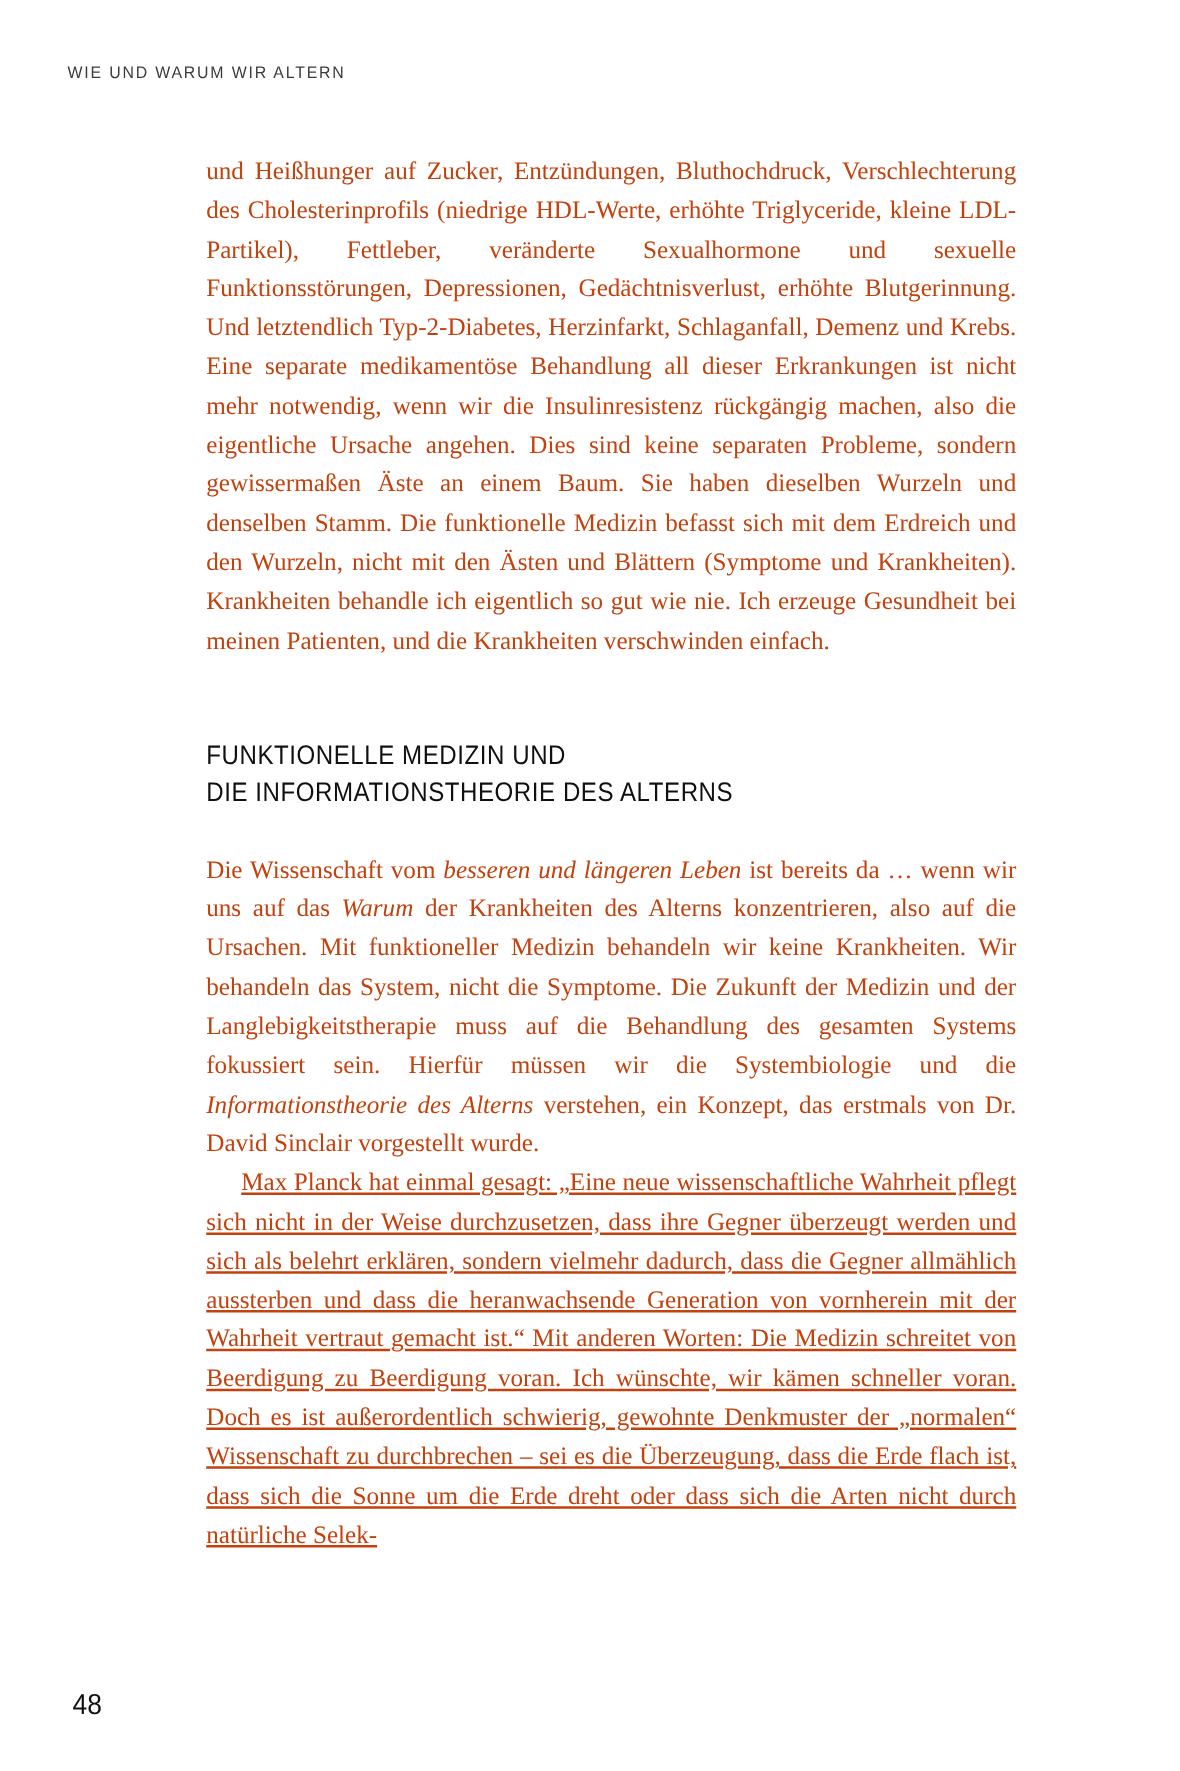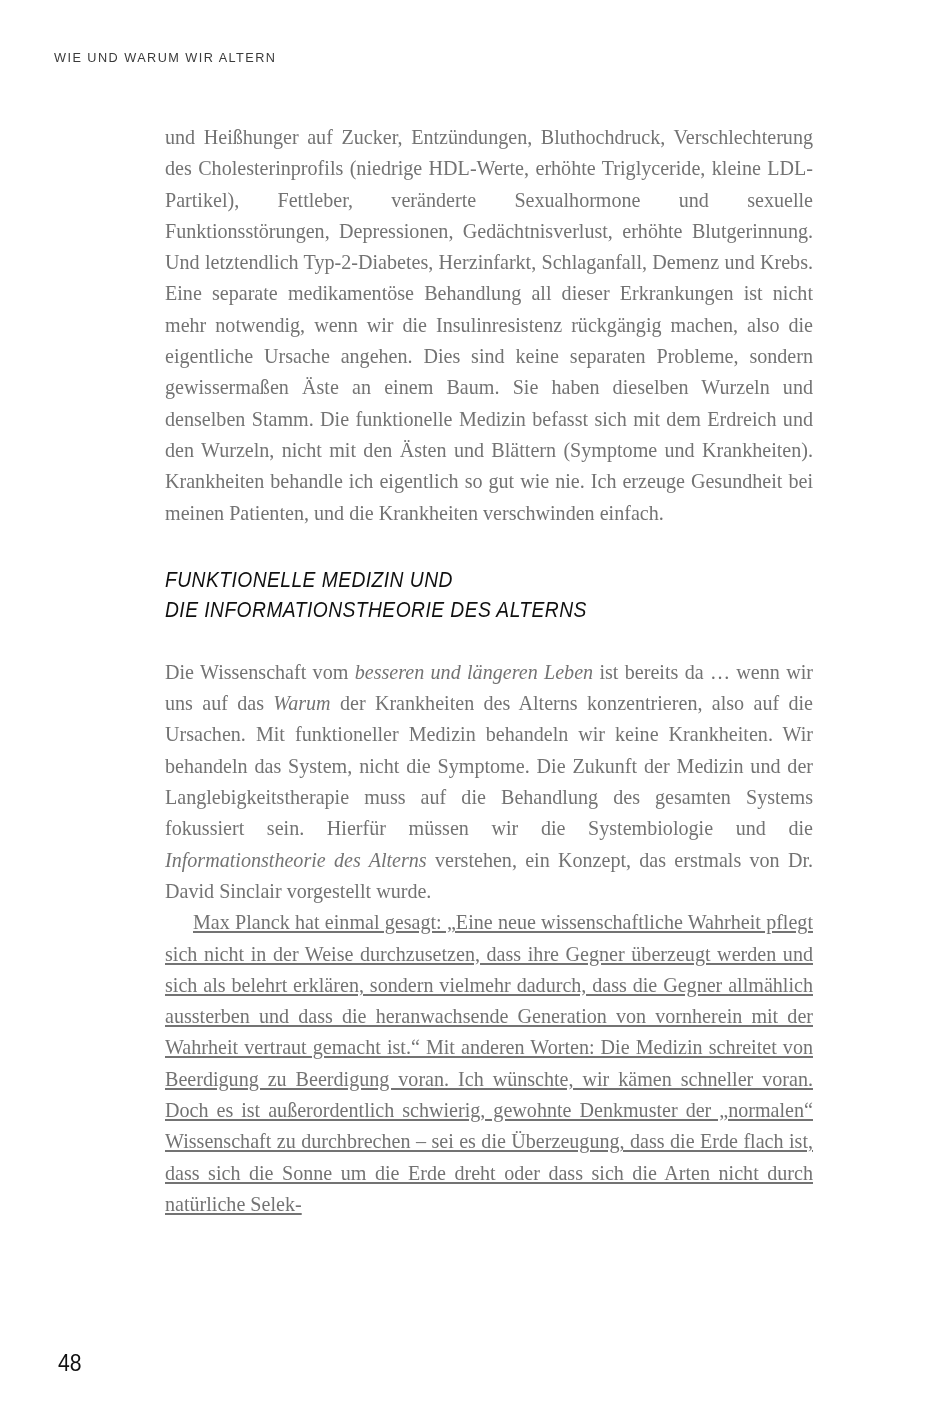--- a/index.html
+++ b/index.html
@@ -35,21 +35,21 @@
     position: absolute;
     left: 165px;
     top: 122px;
     width: 648px;
   }
 
   .body-par {
     font-family: "Liberation Serif", "DejaVu Serif", serif;
     font-size: 20.1px;
     line-height: 31.3px;
-    color: #737373;
+    color: #c2410c;
     text-align: justify;
     text-justify: inter-word;
     margin: 0;
     hyphens: manual;
     -webkit-hyphens: manual;
   }
   .body-par + .body-par {
     margin-top: 0;
   }
   .body-par.indent {
@@ -67,23 +67,22 @@
     letter-spacing: 0.5px;
     color: #101010;
     font-weight: 400;
     text-transform: uppercase;
     margin: 0;
     transform: scaleX(0.9);
     transform-origin: left center;
     white-space: nowrap;
   }
   .heading-block {
-    margin-top: 36px;
+    margin-top: 60px;
     margin-bottom: 32px;
-    font-style: italic;
   }
 
   .page-number {
     position: absolute;
     left: 58px;
     top: 1350px;
     font-family: "Liberation Sans", sans-serif;
     font-size: 23px;
     line-height: 26px;
     color: #111111;

